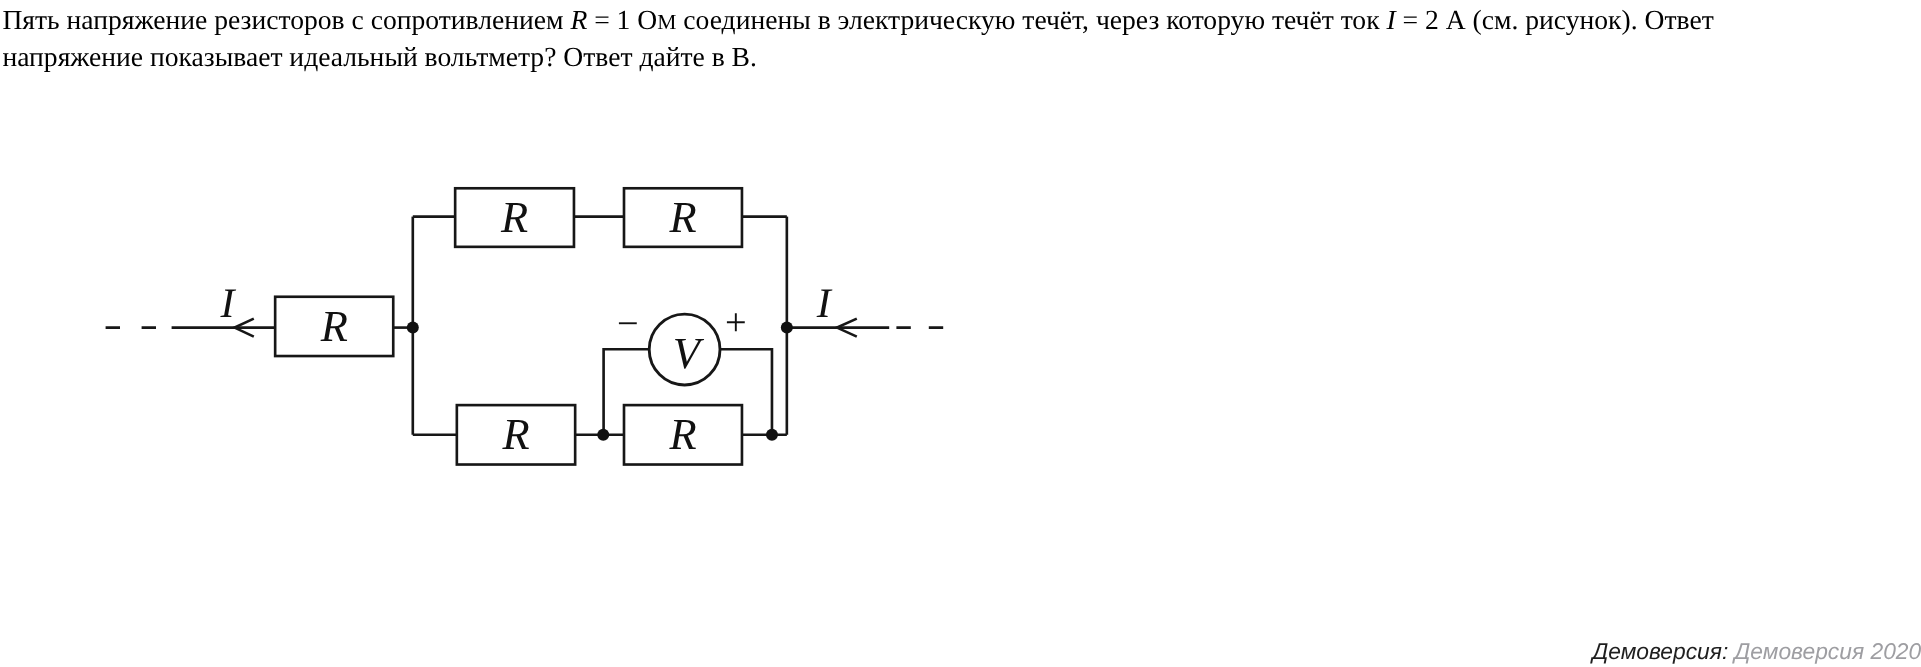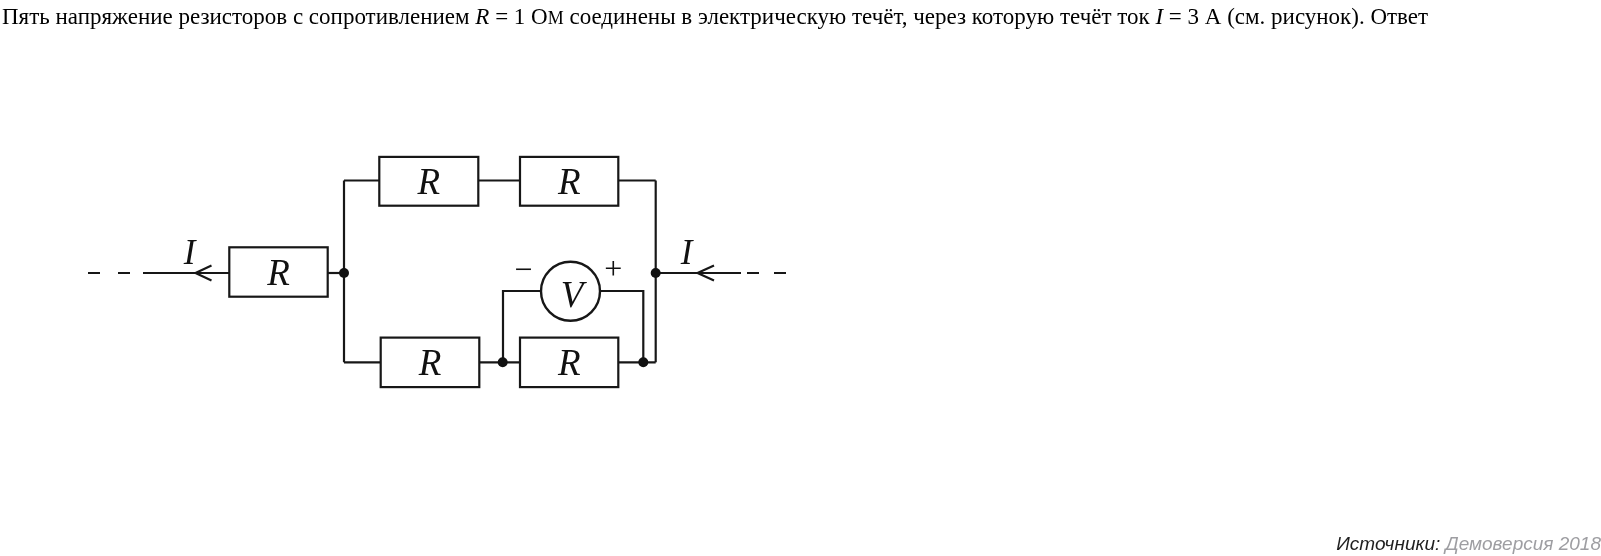--- a/index.html
+++ b/index.html
@@ -49,21 +49,22 @@
     font-size: 19px;
     white-space: nowrap;
   }
   .source-prefix { color: #1f1f1f; margin-right: 5px; }
   .source-value { color: #9e9ea2; }
 </style>
 </head>
 <body>
 
 <div class="problem">
-  <span>Пять напряжение резисторов с сопротивлением </span><span class="mvar">R</span><span> = 1 </span><span>О</span><span class="sc">М</span><span> соединены в электрическую течёт, через которую течёт ток </span><span class="mvar">I</span><span> = 3 А</span><span> (см. рисунок). Ответ</span><br>
+  <span>Пять напряжение резисторов с сопротивлением </span><span class="mvar">R</span><span> = 1 </span><span>О</span><span class="sc">М</span><span> соединены в электрическую течёт, через которую течёт ток </span><span class="mvar">I</span><span> = 2 А</span><span> (см. рисунок). Ответ</span><br>
+  <span>напряжение показывает идеальный вольтметр? Ответ дайте в В.</span>
 </div>
 
 <div class="circuit-wrap">
   <svg width="710" height="270" viewBox="85 135 710 270" xmlns="http://www.w3.org/2000/svg">
 
     <line class="dashwire-left" x1="88" y1="273" x2="136" y2="273"></line>
     <line class="wire" x1="143" y1="273" x2="229.3" y2="273"></line>
     <polyline class="wire" points="211.5,265.5 195.5,273 211.5,280.5"></polyline>
 
     <rect class="rbox" x="229.3" y="247.3" width="98.4" height="49.4"></rect>
@@ -104,14 +105,14 @@
     <text class="lbl lbl-r" x="569.2" y="193.5">R</text>
     <text class="lbl lbl-r" x="430" y="374.5">R</text>
     <text class="lbl lbl-r" x="569.2" y="374.5">R</text>
     <text class="lbl lbl-v" x="572" y="306.5">V</text>
     <text class="sign" x="523.3" y="280">−</text>
     <text class="sign" x="613.3" y="279">+</text>
   </svg>
 </div>
 
 <div class="source">
-  <span class="source-prefix">Источники:</span><span class="source-value">Демоверсия 2018</span>
+  <span class="source-prefix">Демоверсия:</span><span class="source-value">Демоверсия 2020</span>
 </div>
 
 </body></html>

